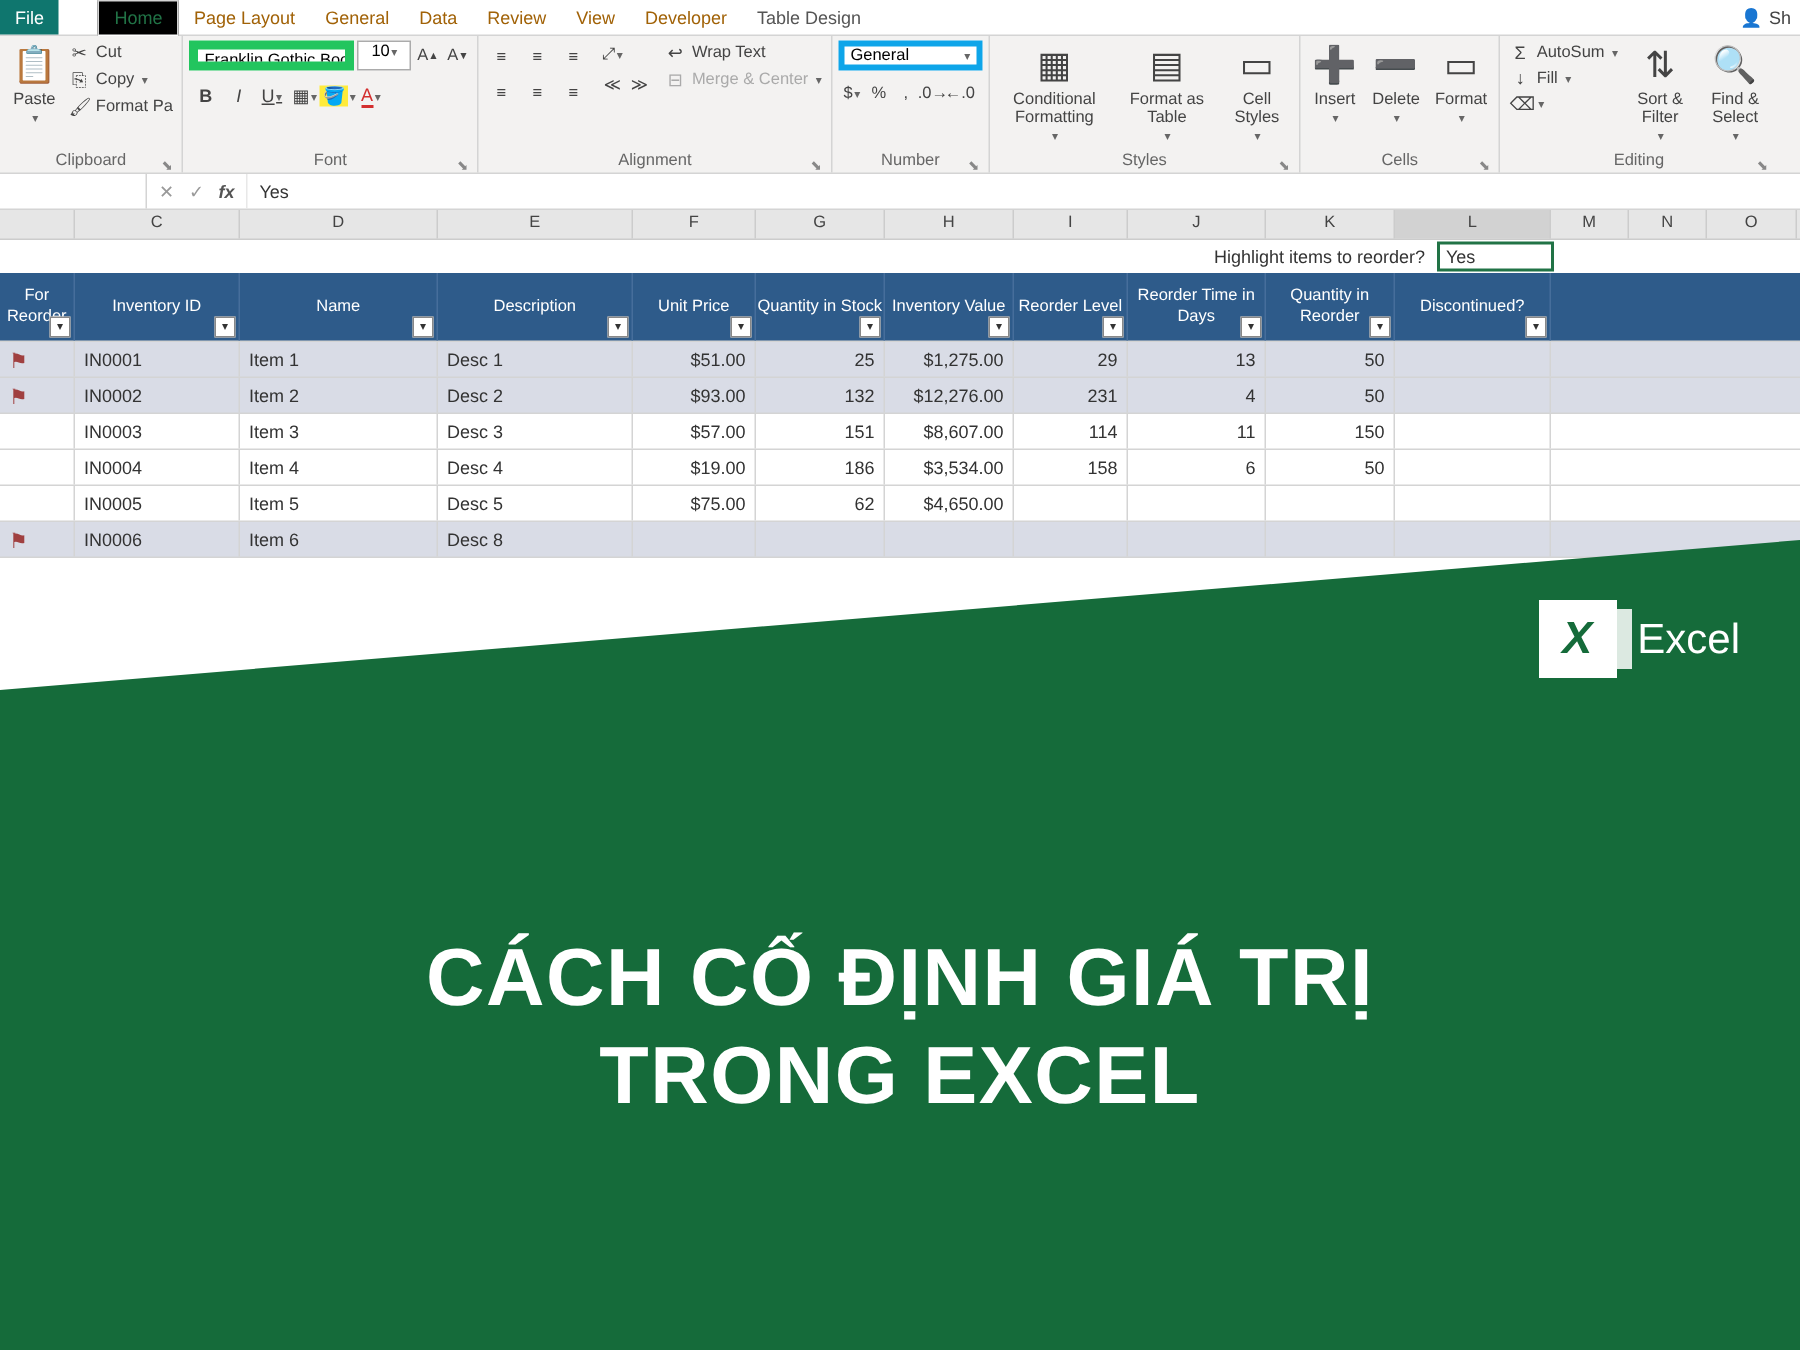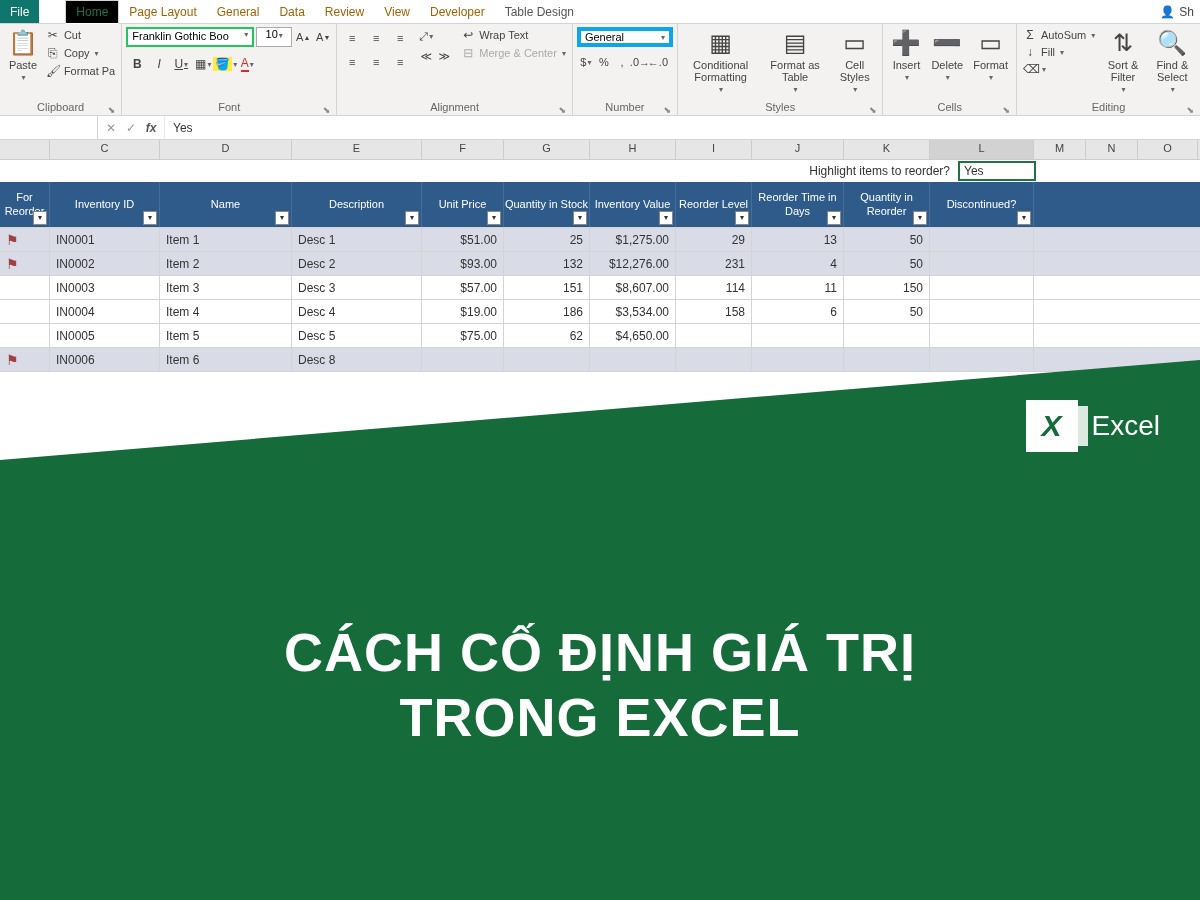--- a/index.html
+++ b/index.html
@@ -18,21 +18,21 @@
 .group { border-right: 1px solid #d4d4d4; display: flex; flex-direction: column; padding: 3px 4px 0 4px; }
 .group-content { flex: 1; display: flex; align-items: flex-start; gap: 2px; }
 .group-label { text-align: center; font-size: 11px; color: #666; padding: 2px 0; position: relative; }
 .group-label::after { content: "⬊"; position: absolute; right: 2px; bottom: 0; font-size: 9px; color: #888; }
 .bigbtn { display: flex; flex-direction: column; align-items: center; padding: 2px 4px; font-size: 11px; color: #444; gap: 2px; }
 .bigbtn .ico { font-size: 24px; }
 .smallbtns { display: flex; flex-direction: column; gap: 2px; }
 .smallbtn { display: flex; align-items: center; gap: 4px; font-size: 11px; color: #444; padding: 1px 2px; white-space: nowrap; }
 .smallbtn .ico { width: 14px; text-align: center; font-size: 12px; }
 .font-row1 { display: flex; gap: 2px; align-items: center; }
-.font-name { width: 128px; height: 20px; border: 2px solid #22c55e; background: #fff; font-size: 11px; padding: 1px 4px; overflow: hidden; white-space: nowrap; }
+.font-name { width: 110px; height: 20px; border: 6px solid #22c55e; background: #fff; font-size: 11px; padding: 1px 4px; overflow: hidden; white-space: nowrap; }
 .font-size { width: 36px; height: 20px; border: 1px solid #ababab; background: #fff; font-size: 11px; text-align: center; }
 .mini-ico { width: 18px; height: 18px; display: flex; align-items: center; justify-content: center; font-size: 11px; color: #444; border: 1px solid transparent; }
 .font-row2 { display: flex; gap: 0; align-items: center; margin-top: 4px; }
 .font-row2 .mini-ico { width: 22px; height: 22px; font-size: 12px; }
 .align-grid { display: grid; grid-template-columns: repeat(3, 22px); grid-template-rows: repeat(2, 22px); gap: 2px; }
 .align-grid .mini-ico { width: 22px; height: 22px; }
 .align-right { display: flex; flex-direction: column; gap: 2px; margin-left: 4px; }
 .num-box { width: 96px; height: 20px; border: 4px solid #0ea5e9; background: #fff; font-size: 11px; padding: 1px 4px; display: flex; justify-content: space-between; align-items: center; }
 .num-row2 { display: flex; gap: 0; margin-top: 4px; }
 .styles-big { display: flex; }

